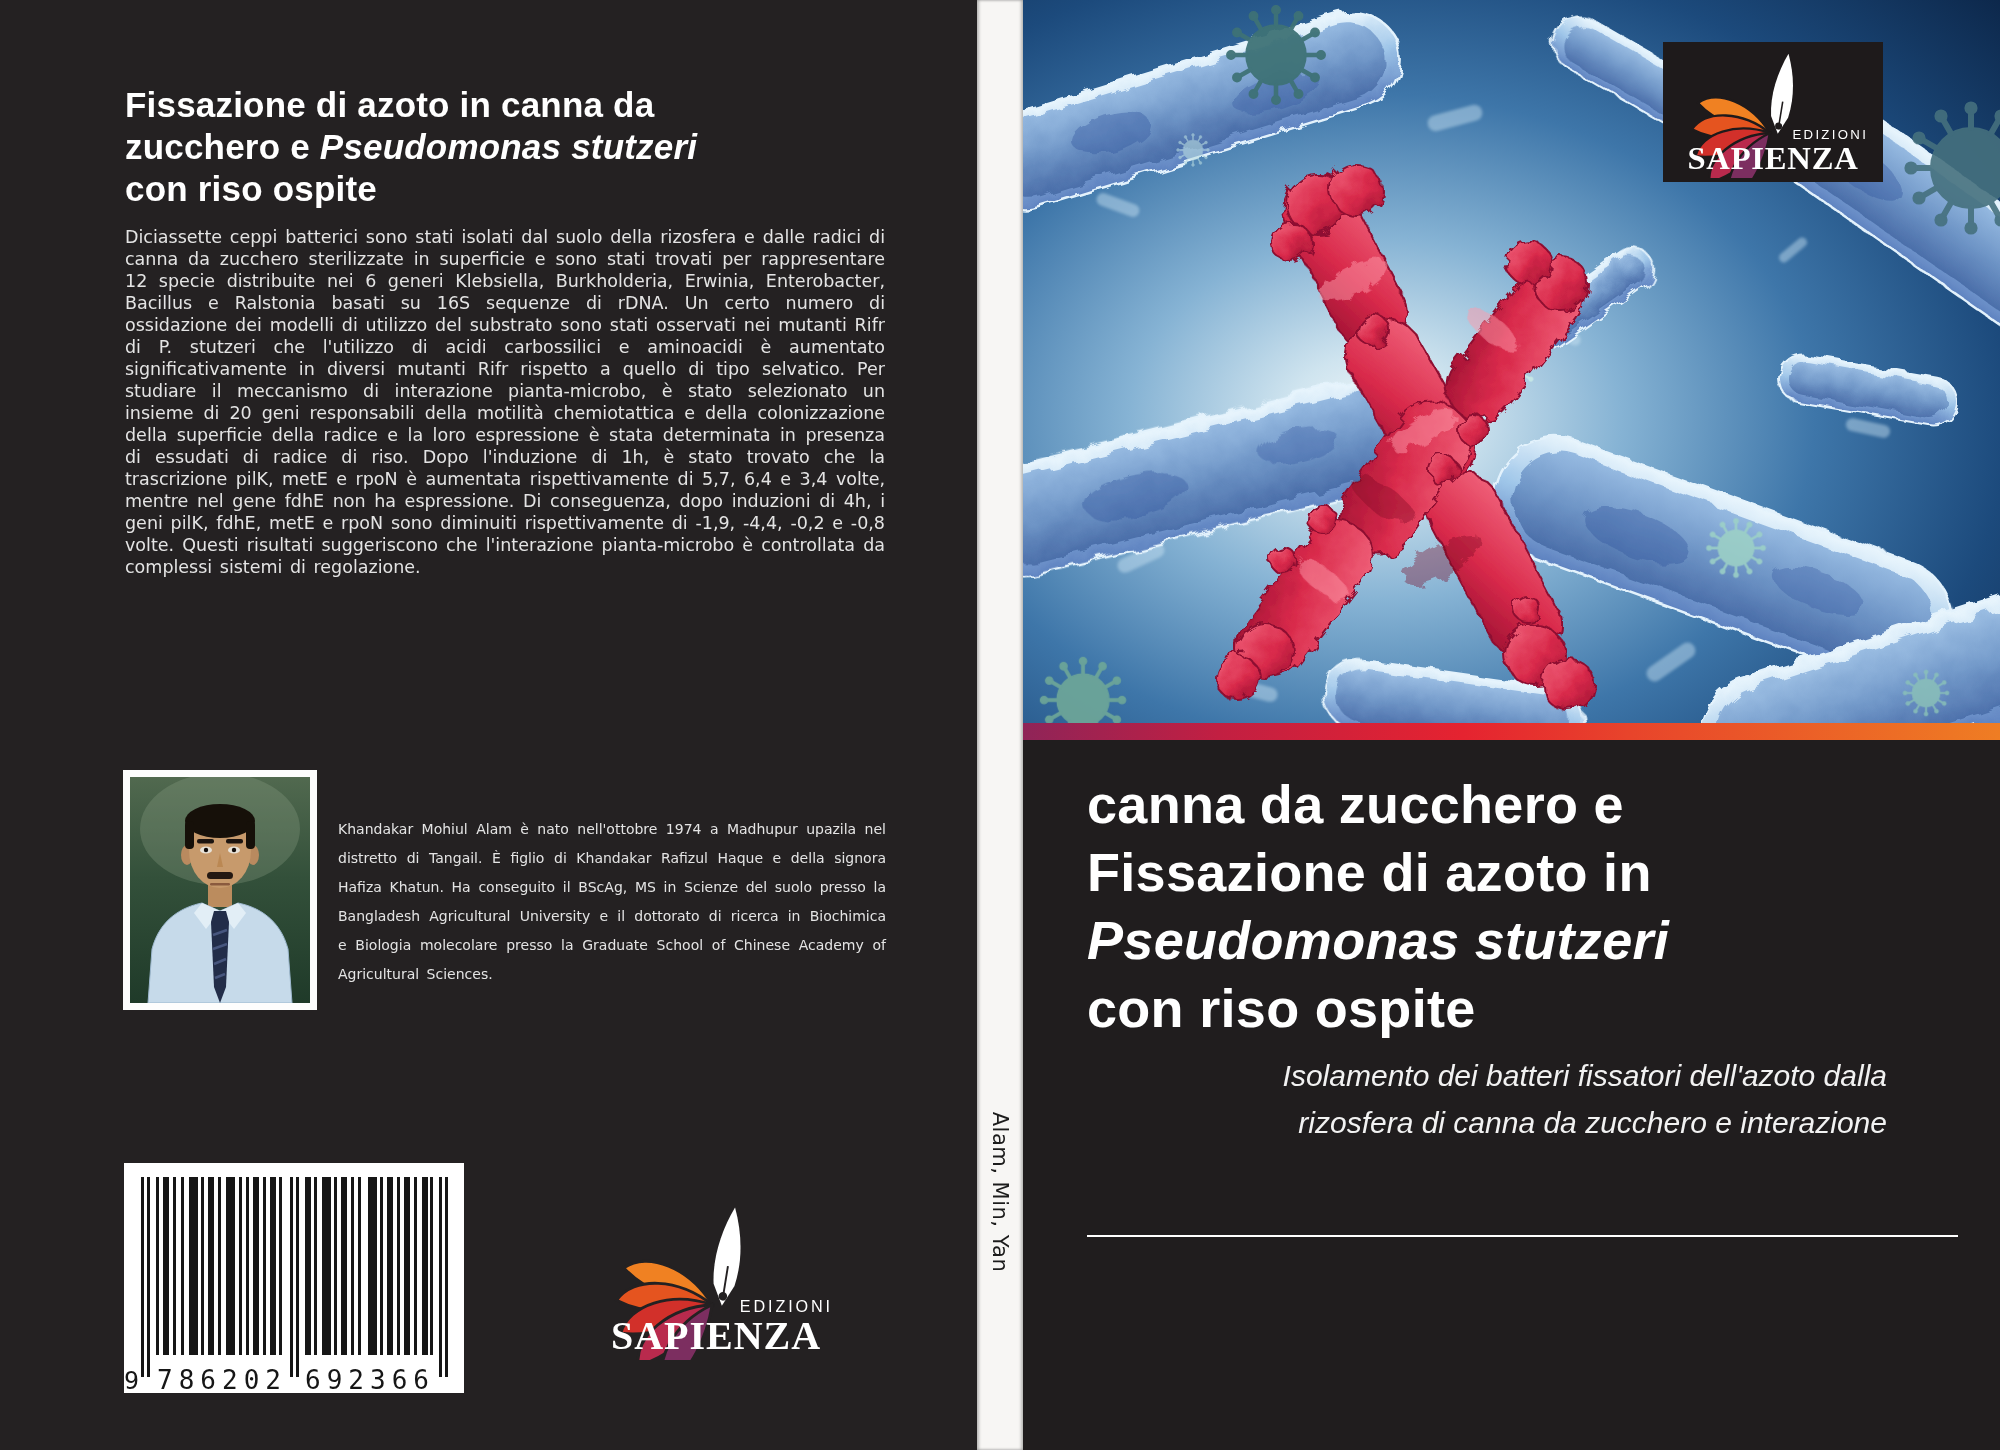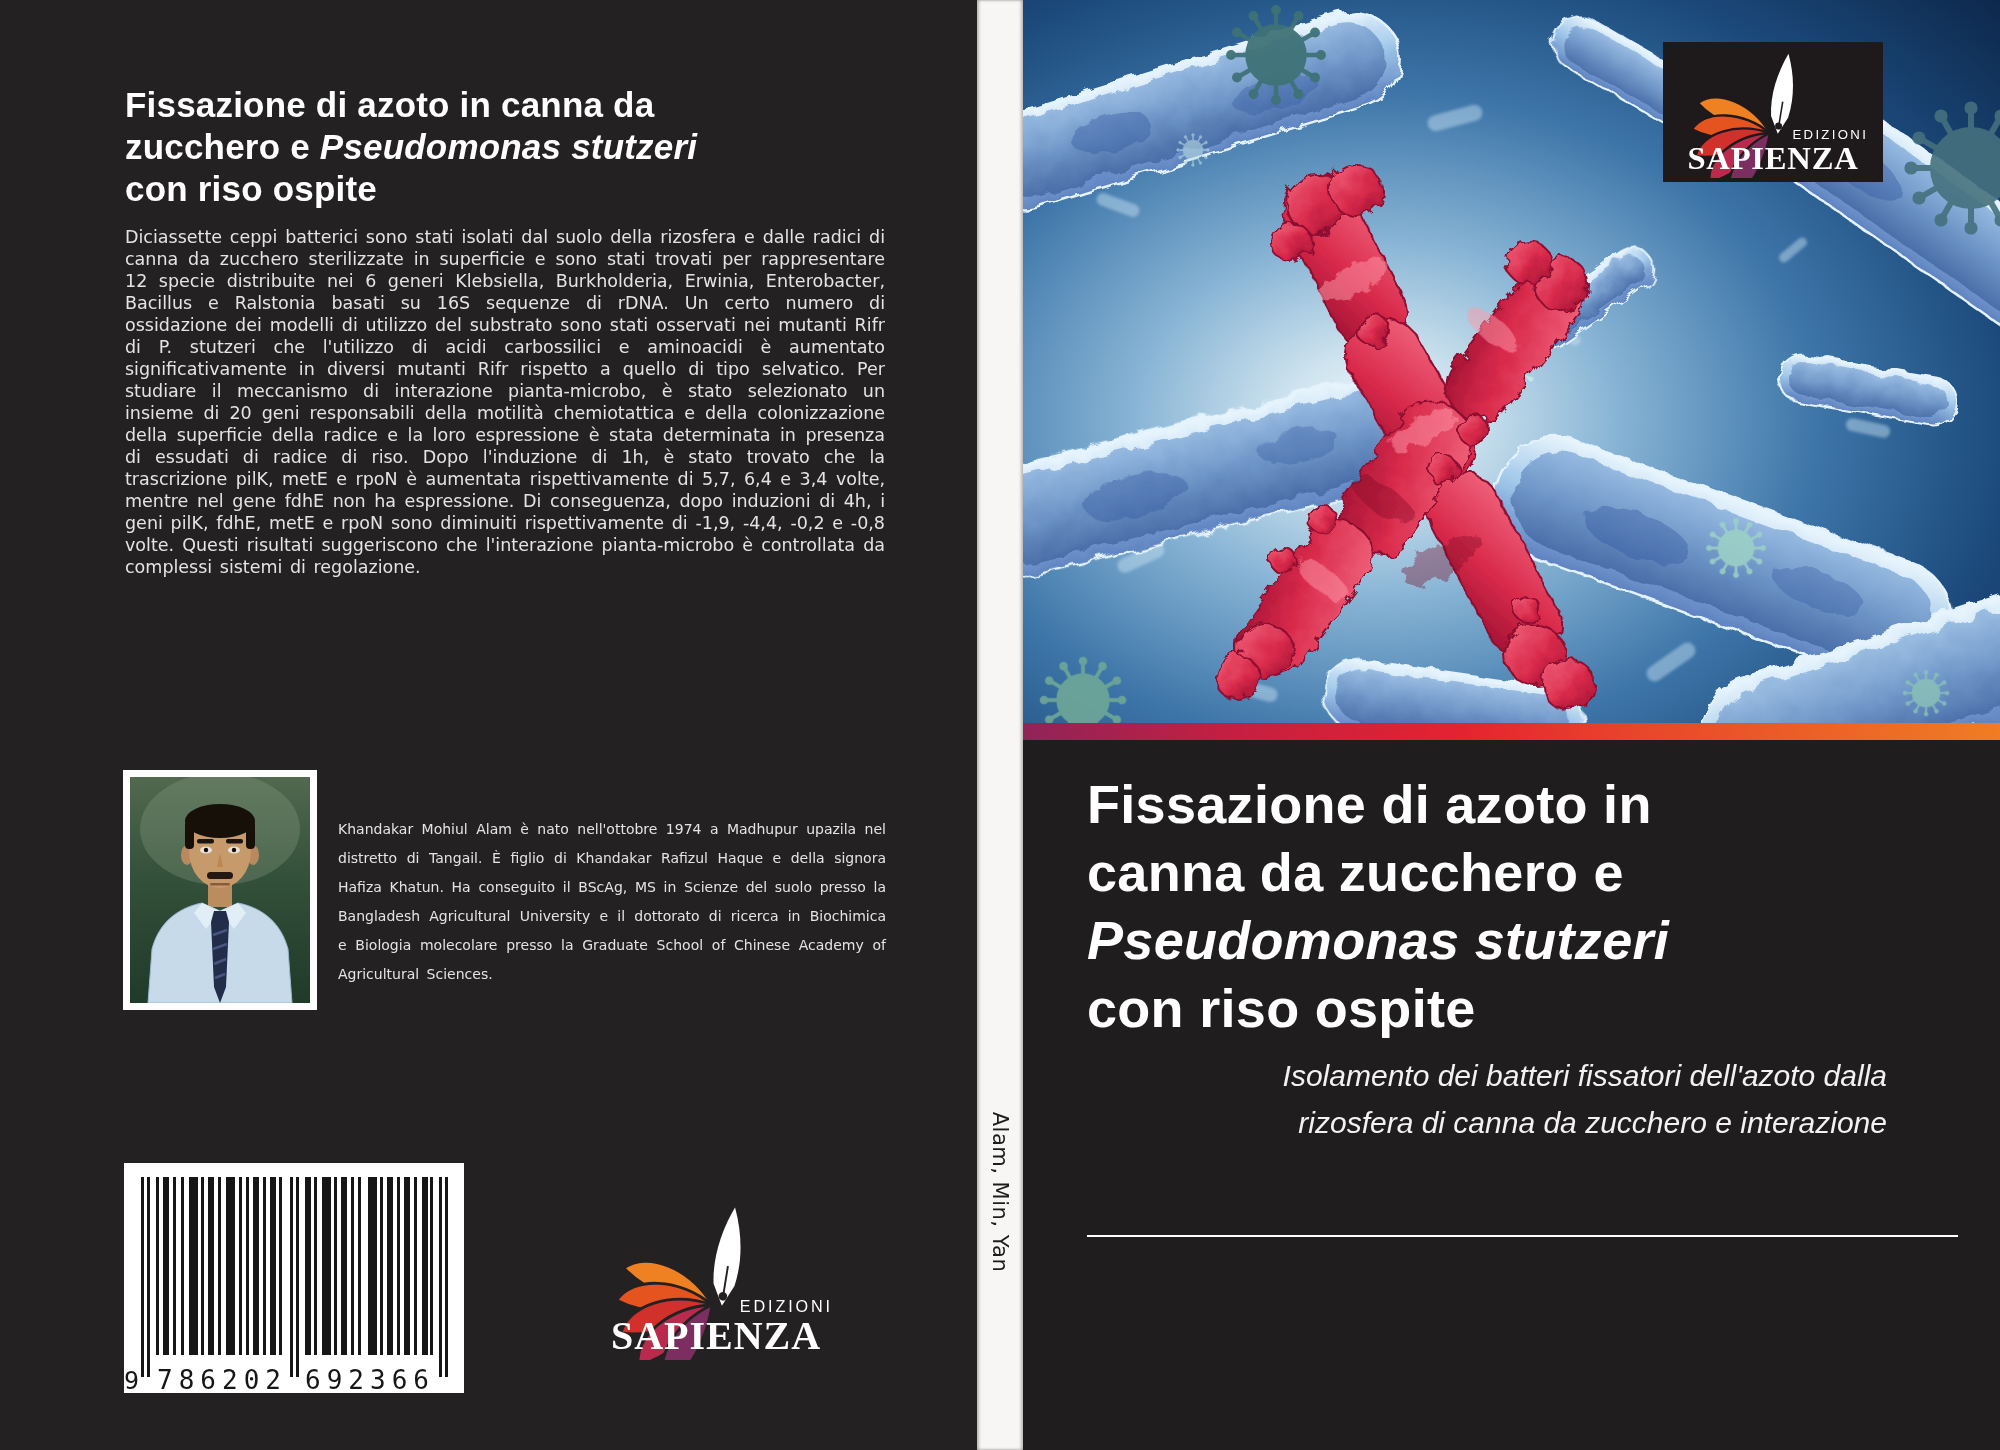--- a/index.html
+++ b/index.html
@@ -377,22 +377,22 @@
           <circle cx="-3" cy="94" r="4.5" fill="#1e1a1b"></circle>
         </g>
         <text class="logo-edizioni" x="155" y="120" font-size="17" fill="#ffffff">EDIZIONI</text>
         <text class="logo-sapienza" x="130" y="158" font-size="42" fill="#ffffff" text-anchor="middle">SAPIENZA</text>
       </svg>
     </div>
 
     <div class="accent-bar"></div>
 
     <div class="front-title">
+      <div>canna da zucchero e</div>
       <div>Fissazione di azoto in</div>
-      <div>canna da zucchero e</div>
       <div class="it">Pseudomonas stutzeri</div>
       <div>con riso ospite</div>
     </div>
 
     <div class="front-subtitle">
       <div>Isolamento dei batteri fissatori dell'azoto dalla</div>
       <div>rizosfera di canna da zucchero e interazione</div>
     </div>
 
     <div class="author-rule"></div>

